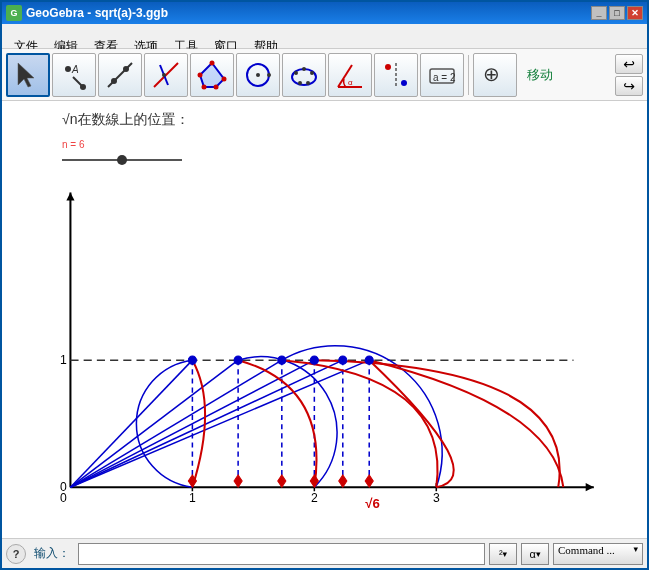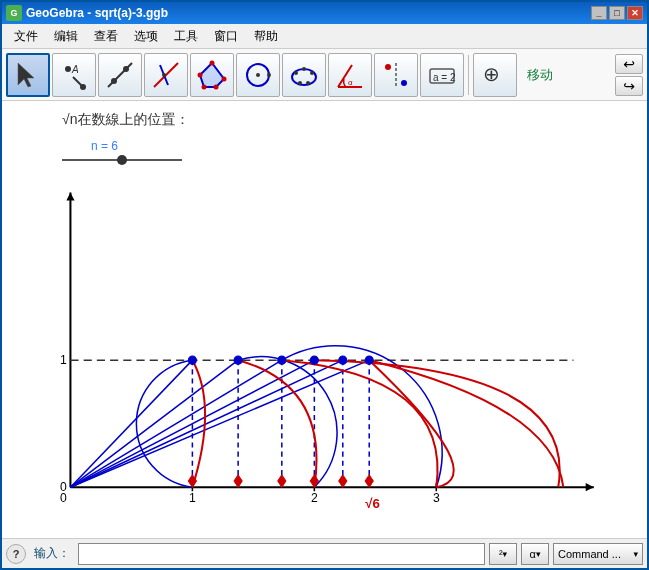--- a/index.html
+++ b/index.html
@@ -7,47 +7,47 @@
 
     .window { width: 649px; height: 570px; border: 2px solid #0055a0; background: #ffffff; display: flex; flex-direction: column; }
 
     .title-bar { background: linear-gradient(to bottom, #0a5dbe, #1a7fe8); height: 22px; display: flex; align-items: center; justify-content: space-between; padding: 0 4px; color: white; font-size: 12px; font-weight: bold; flex-shrink: 0; }
     .title-bar-left { display: flex; align-items: center; gap: 4px; }
     .title-icon { width: 16px; height: 16px; background: #4caf50; border-radius: 2px; font-size: 9px; display: flex; align-items: center; justify-content: center; color: white; font-weight: bold; flex-shrink: 0; }
     .window-controls { display: flex; gap: 2px; }
     .win-btn { width: 16px; height: 14px; background: #c0c0c0; border: 1px solid #888; font-size: 9px; display: flex; align-items: center; justify-content: center; cursor: pointer; color: #000; }
     .win-btn.close { background: #d04030; color: white; }
 
-    .menu-bar { background: #f0f0f0; border-bottom: 1px solid #ccc; height: 22px; display: flex; align-items: center; padding: 12px 4px; flex-shrink: 0; }
+    .menu-bar { background: #f0f0f0; border-bottom: 1px solid #ccc; height: 22px; display: flex; align-items: flex-start; padding: 12px 4px; flex-shrink: 0; }
     .menu-item { padding: 2px 8px; font-size: 12px; cursor: pointer; color: #000; }
 
     .toolbar { background: #f8f8f8; border-bottom: 1px solid #ccc; height: 52px; display: flex; align-items: center; padding: 2px 4px; gap: 2px; flex-shrink: 0; }
     .tool-btn { width: 44px; height: 44px; border: 1px solid #aaa; background: linear-gradient(to bottom, #ffffff, #dde8f0); display: flex; align-items: center; justify-content: center; cursor: pointer; border-radius: 2px; flex-shrink: 0; }
     .tool-btn.active { border: 2px solid #0055a0; background: linear-gradient(to bottom, #c8d8f0, #a0c0e8); }
     .tool-btn svg { width: 32px; height: 32px; }
     .toolbar-sep { width: 1px; height: 40px; background: #bbb; margin: 0 2px; }
     .move-label { font-size: 13px; padding: 0 8px; color: #15803d; }
     .undo-area { display: flex; flex-direction: column; gap: 2px; margin-left: 4px; }
     .undo-btn { width: 28px; height: 20px; border: 1px solid #aaa; background: linear-gradient(to bottom, #fff, #ddd); display: flex; align-items: center; justify-content: center; cursor: pointer; border-radius: 2px; font-size: 14px; }
 
     .main-area { flex: 1; display: flex; flex-direction: column; background: #fff; overflow: hidden; }
 
     .canvas-area { flex: 1; position: relative; background: #ffffff; overflow: hidden; }
 
     .annotation-box { position: absolute; top: 10px; left: 60px; font-size: 14px; color: #333; }
-    .annotation-n { position: absolute; top: 38px; left: 60px; font-size: 12px; color: #3b82f6; margin-left: 29px; }
+    .annotation-n { position: absolute; top: 38px; left: 60px; font-size: 10px; color: #ef4444; }
     .slider-line { position: absolute; top: 58px; left: 60px; width: 120px; height: 2px; background: #555; }
     .slider-dot { position: absolute; top: 54px; left: 115px; width: 10px; height: 10px; background: #333; border-radius: 50%; }
 
     .status-bar { height: 30px; background: #f0f0f0; border-top: 1px solid #ccc; display: flex; align-items: center; padding: 0 4px; gap: 4px; flex-shrink: 0; }
     .help-btn { width: 20px; height: 20px; border: 1px solid #aaa; border-radius: 50%; background: #e8e8e8; display: flex; align-items: center; justify-content: center; cursor: pointer; font-size: 11px; font-weight: bold; color: #333; flex-shrink: 0; }
     .input-label { font-size: 12px; color: #0c4a6e; padding: 0 4px; }
     .input-field { flex: 1; height: 22px; border: 1px solid #888; background: white; font-size: 12px; padding: 0 4px; }
     .status-dropdown { height: 22px; min-width: 28px; border: 1px solid #888; background: linear-gradient(to bottom, #fff, #ddd); font-size: 11px; display: flex; align-items: center; justify-content: center; cursor: pointer; padding: 0 2px; }
-    .command-dropdown { height: 22px; min-width: 90px; border: 1px solid #888; background: linear-gradient(to bottom, #fff, #ddd); font-size: 11px; display: flex; align-items: center; justify-content: space-between; cursor: pointer; padding: 0 4px; }
+    .command-dropdown { height: 22px; min-width: 90px; border: 1px solid #888; background: linear-gradient(to bottom, #fff, #ddd); font-size: 11px; display: flex; align-items: flex-start; justify-content: space-between; cursor: pointer; padding: 0 4px; font-family: Liberation Serif, serif; }
     .dropdown-arrow { font-size: 9px; }
   </style>
 </head>
 <body>
 
 <div class="window">
 
   <div class="title-bar">
     <div class="title-bar-left">
       <div class="title-icon">G</div>

